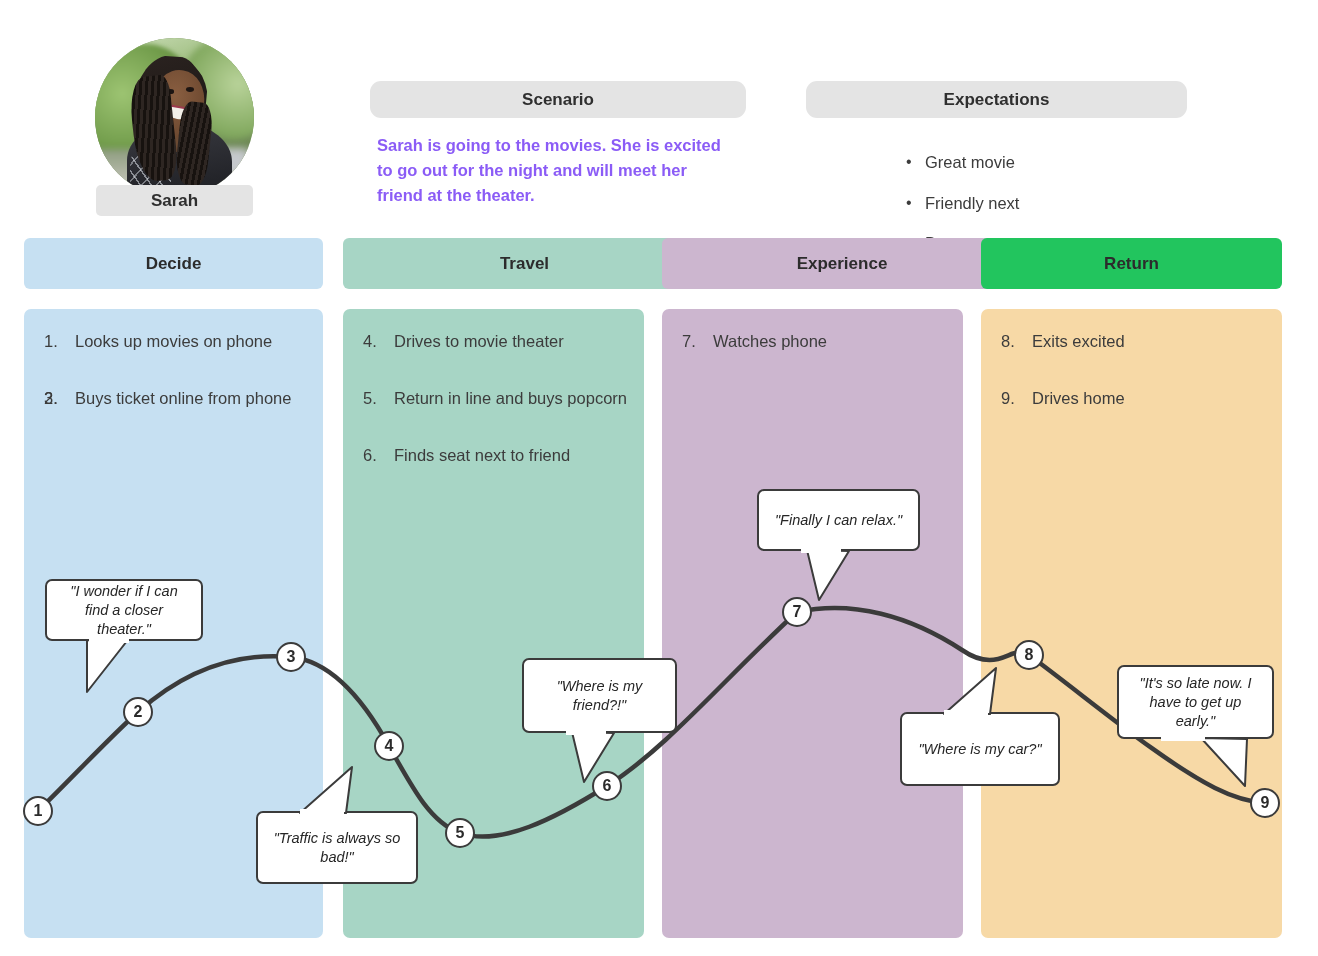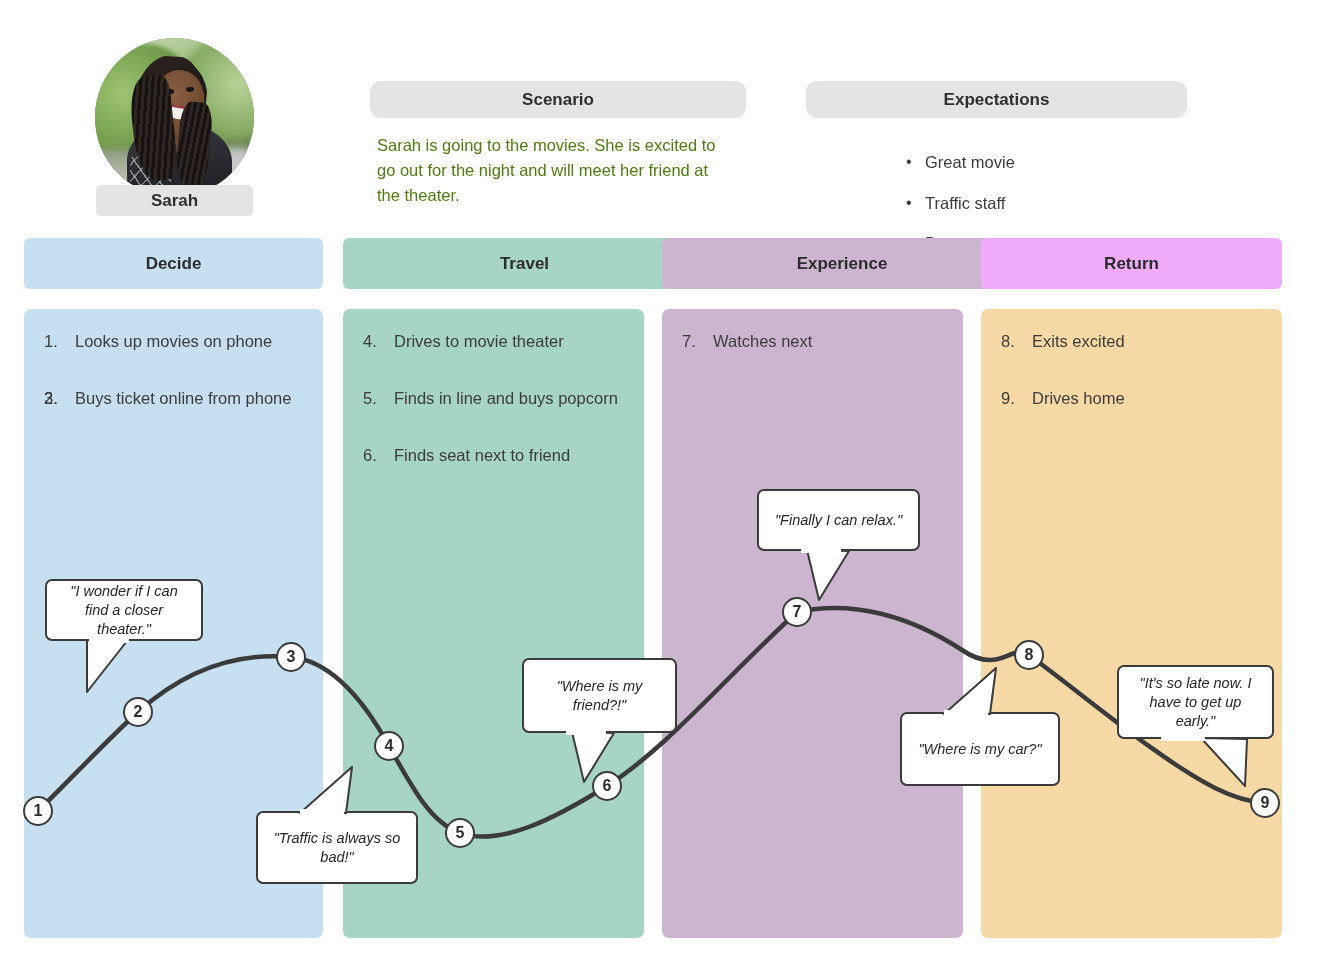--- a/index.html
+++ b/index.html
@@ -144,21 +144,22 @@
   }
   #chip-scenario { left: 370px; top: 81px; width: 376px; }
   #chip-expect  { left: 806px; top: 81px; width: 381px; }
 
   .scenario-text {
     position: absolute;
     left: 377px; top: 133px;
     width: 350px;
     font-size: 16.5px;
     line-height: 25px;
-    color: #4d7c0f;
+    color: #8b5cf6;
+    font-weight: bold;
   }
   .expect-list {
     position: absolute;
     left: 900px; top: 134px;
     margin: 0;
     padding: 0;
     list-style: none;
     font-size: 16.5px;
     line-height: 24.5px;
     color: #3c3c3c;
@@ -283,45 +284,45 @@
     </div>
   </div>
   <div class="name-chip">Sarah</div>
 
   <div class="head-chip" id="chip-scenario">Scenario</div>
   <div class="scenario-text">Sarah is going to the movies. She is excited to go out for the night and will meet her friend at the theater.</div>
 
   <div class="head-chip" id="chip-expect">Expectations</div>
   <ul class="expect-list" id="expect-list">
       <li>Great movie</li>
-      <li>Traffic staff</li>
+      <li>Friendly next</li>
       <li>Buys seat</li>
     </ul>
 
   <div id="columns">
       <div class="col-head" style="left: 24px; width: 299px; background: rgb(198, 224, 242);">Decide</div>
       <div class="col-body" style="left: 24px; width: 299px; background: rgb(198, 224, 242);"></div>
       <div class="col-items" style="left: 44px; width: 263px;">
         <div class="step"><span class="num">1.</span><span>Looks up movies on phone</span></div>
         <div class="step"><span class="num">2.</span></div>
         <div class="step"><span class="num">3.</span><span>Buys ticket online from phone</span></div>
       </div>
       <div class="col-head" style="left: 343px; width: 363px; background: rgb(167, 213, 197);">Travel</div>
       <div class="col-body" style="left: 343px; width: 301px; background: rgb(167, 213, 197);"></div>
       <div class="col-items" style="left: 363px; width: 265px;">
         <div class="step"><span class="num">4.</span><span>Drives to movie theater</span></div>
-        <div class="step"><span class="num">5.</span><span>Finds in line and buys popcorn</span></div>
+        <div class="step"><span class="num">5.</span><span>Return in line and buys popcorn</span></div>
         <div class="step"><span class="num">6.</span><span>Finds seat next to friend</span></div>
       </div>
       <div class="col-head" style="left: 662px; width: 360px; background: rgb(204, 182, 207);">Experience</div>
       <div class="col-body" style="left: 662px; width: 301px; background: rgb(204, 182, 207);"></div>
       <div class="col-items" style="left: 682px; width: 265px;">
-        <div class="step"><span class="num">7.</span><span>Watches next</span></div>
+        <div class="step"><span class="num">7.</span><span>Watches phone</span></div>
       </div>
-      <div class="col-head" style="left: 981px; width: 301px; background: #f0abfc;">Return</div>
+      <div class="col-head" style="left: 981px; width: 301px; background: #22c55e;">Return</div>
       <div class="col-body" style="left: 981px; width: 301px; background: rgb(247, 217, 166);"></div>
       <div class="col-items" style="left: 1001px; width: 265px;">
         <div class="step"><span class="num">8.</span><span>Exits excited</span></div>
         <div class="step"><span class="num">9.</span><span>Drives home</span></div>
       </div>
     </div>
 
   <svg id="curve-layer" viewBox="0 0 1318 956">
     <path id="journey-path" fill="none" stroke="#3b3b3b" stroke-width="4.5" stroke-linecap="round" d="M 38 811 C 75 775, 105 742, 138 712 C 185 670, 235 652, 291 657 C 330 661, 362 697, 389 746 C 415 793, 432 823, 460 833 C 500 847, 556 818, 607 786 C 668 747, 723 680, 797 612 C 853 600, 910 616, 962 650 C 1000 676, 1012 642, 1029 655 C 1090 700, 1160 760, 1215 788 C 1235 798, 1252 802, 1265 803"></path>
   </svg>

